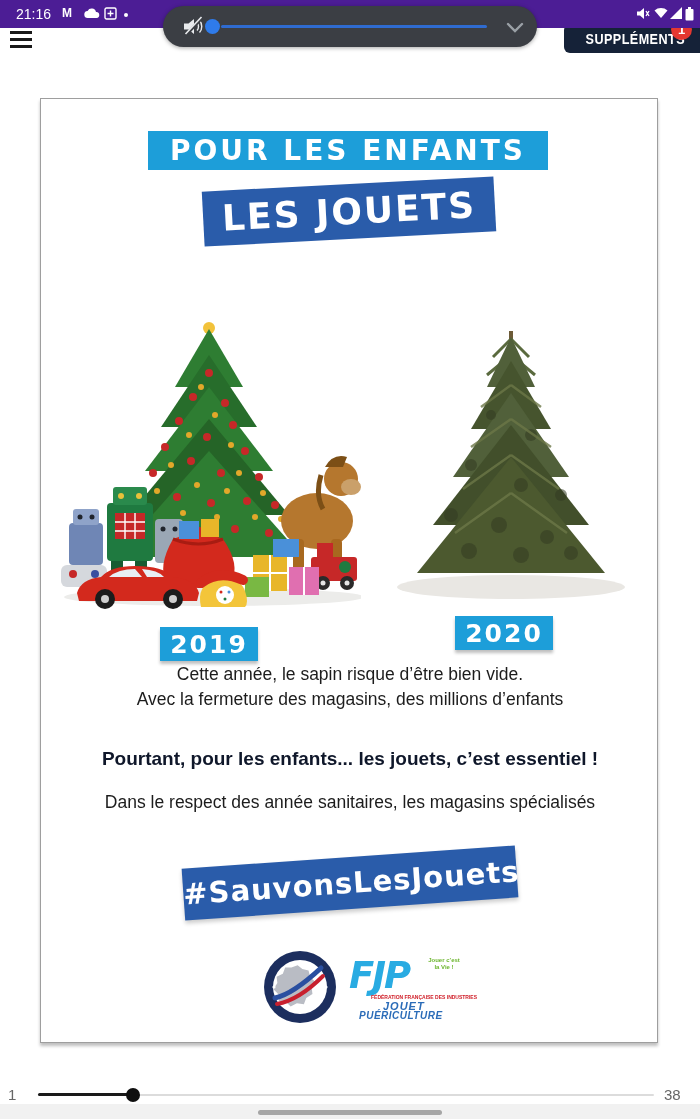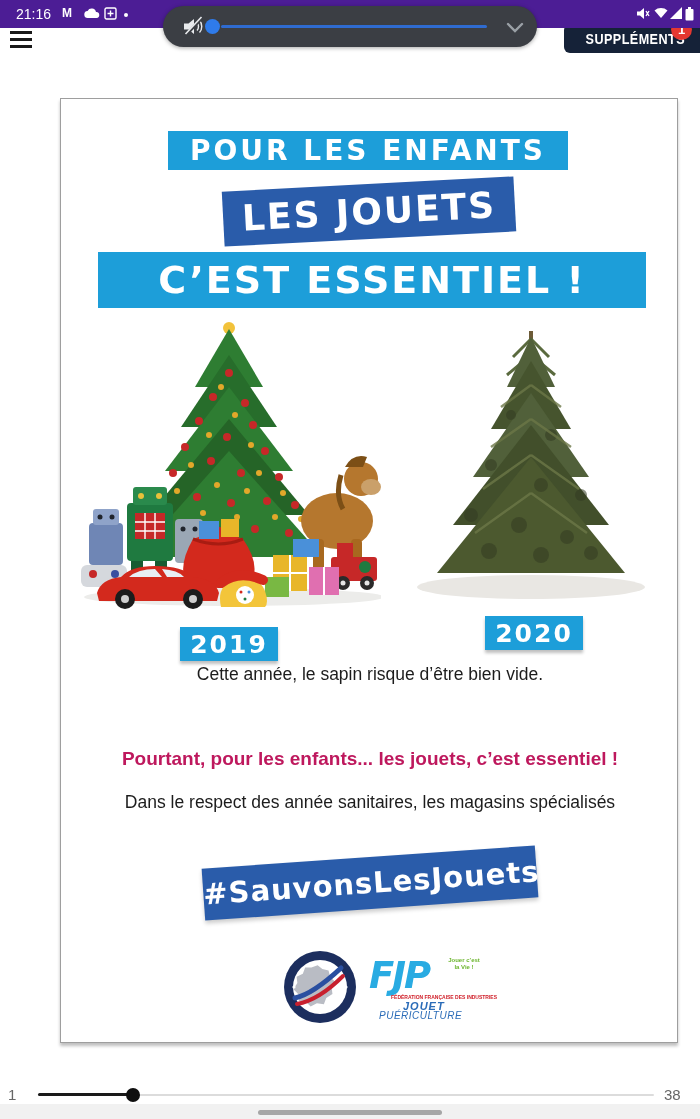--- a/index.html
+++ b/index.html
@@ -30,49 +30,49 @@
 
   
   .menu-btn { position:absolute; left:10px; top:31px; width:24px; height:18px; cursor:pointer; z-index:10; }
   .menu-btn i { display:block; width:22px; height:3px; background:#191919; margin-bottom:4px; }
   .page-title { position:absolute; left:50%; top:31px; transform:translateX(-50%) scaleX(.9); font-size:15px; font-weight:bold; letter-spacing:1px; color:#141414; white-space:nowrap; z-index:5; }
   .suppl-btn { position:absolute; right:0; top:24px; height:29px; padding:0 9px 0 16px; background:#152238; color:#fff; border:none; border-radius:6px 0 0 6px; display:flex; align-items:center; cursor:pointer; z-index:10; }
   .suppl-btn span { font-size:14px; font-weight:bold; letter-spacing:.5px; transform:scaleX(.9); white-space:nowrap; }
   .notif-badge { position:absolute; right:8px; top:19px; width:21px; height:21px; border-radius:50%; background:#e53730; color:#fff; font-size:13px; font-weight:bold; text-align:center; line-height:21px; z-index:15; }
 
   
-  .page-card { position:absolute; left:40px; top:98px; width:618px; height:945px; background:#fff; border:1px solid #9e9e9e; box-shadow:0 3px 3px rgba(0,0,0,.25); cursor:pointer;margin-left:20px; }
+  .page-card { position:absolute; left:40px; top:98px; width:618px; height:945px; background:#fff; border:1px solid #9e9e9e; box-shadow:0 3px 3px rgba(0,0,0,.25); cursor:pointer; }
 
   .display { font-family:"DejaVu Sans", sans-serif; font-weight:bold; color:#fff; text-align:center; white-space:nowrap; }
   .banner1 { left:107px; top:32px; width:400px; height:39px; background:#1d9ed9; font-size:28px; line-height:40px; letter-spacing:3px; }
   .banner2 { left:162px; top:85px; width:292px; height:55px; background:#2a5caa; font-size:36px; line-height:56px; letter-spacing:2px; transform:rotate(-3deg); }
   .banner3 { left:37px; top:153px; width:548px; height:56px; background:#1d9ed9; font-size:38px; line-height:57px; letter-spacing:2px; }
 
   .img-left  { left:8px;   top:216px; width:312px; height:296px; }
   .img-right { left:330px; top:216px; width:284px; height:296px; }
 
   .year-badge { width:98px; height:34px; background:#1d9ed9; font-size:25px; line-height:35px; letter-spacing:2px; box-shadow:0 3px 3px rgba(0,0,0,.25); }
   .year-left  { left:119px; top:528px; }
-  .year-right { left:424px; top:517px; }
+  .year-right { left:414px; top:517px; }
 
   .para { left:0; width:618px; text-align:center; font-size:17.5px; line-height:25px; color:#1c1c1c; }
   .para1 { top:563px; }
-  .highlight { left:0; top:649px; width:618px; text-align:center; font-size:19px; font-weight:bold; color:#be185d; }
+  .highlight { left:0; top:649px; width:618px; text-align:center; font-size:19px; font-weight:bold; color:#0f172a; }
   .para2 { top:691px; }
 
   .hashtag { left:142px; top:758px; width:334px; height:52px; background:#2a5caa; font-size:29px; line-height:52px; letter-spacing:1px; transform:rotate(-4deg); box-shadow:0 3px 4px rgba(0,0,0,.2); }
 
   .emblem { left:222px; top:851px; width:74px; height:74px; }
   .fjp { left:308px; top:858px; width:130px; height:62px; }
   .fjp-acronym { position:absolute; left:0; top:0; font-family:"DejaVu Sans",sans-serif; font-style:italic; font-weight:bold; font-size:37px; line-height:37px; color:#29abe2; letter-spacing:-2px; }
   .fjp-badge { position:absolute; left:78px; top:0px; width:34px; font-size:6px; font-weight:bold; color:#c4178f; line-height:7px; text-align:center; }
   .fjp-badge b { color:#6cb52d; display:block; }
   .fjp-l1 { position:absolute; left:22px; top:37px; font-size:5px; font-weight:bold; color:#d0202a; white-space:nowrap; }
   .fjp-l2 { position:absolute; left:34px; top:43px; font-size:11px; font-weight:bold; font-style:italic; color:#2b6cb8; letter-spacing:1px; }
-  .fjp-l3 { position:absolute; left:10px; top:53px; font-size:10px; font-weight:normal; font-style:italic; color:#2b6cb8; letter-spacing:.5px; }
+  .fjp-l3 { position:absolute; left:10px; top:53px; font-size:10px; font-weight:bold; font-style:italic; color:#2b6cb8; letter-spacing:.5px; }
 
   
   .pager-current { position:absolute; left:8px; top:1086px; font-size:15px; color:#666; }
   .pager-total { position:absolute; left:664px; top:1086px; font-size:15px; color:#666; }
   .pager-track { position:absolute; left:38px; top:1094px; width:616px; height:2px; background:#dcdcdc; border-radius:1px; cursor:pointer; }
   .pager-fill { position:absolute; left:38px; top:1093px; width:92px; height:3px; background:#1a1a1a; border-radius:2px; }
   .pager-thumb { position:absolute; left:126px; top:1088px; width:14px; height:14px; border-radius:50%; background:#0f0f0f; cursor:pointer; }
 
   .gesture-strip { position:absolute; left:0; top:1104px; width:700px; height:15px; background:#f1f1f1; }
   .gesture-handle { position:absolute; left:258px; top:6px; width:184px; height:5px; border-radius:3px; background:#a6a6a6; cursor:pointer; }
@@ -147,21 +147,20 @@
   <div class="page-title">LE MONDE</div>
   <button class="suppl-btn">
     <span>SUPPLÉMENTS</span>
   </button>
   <div class="notif-badge">1</div>
 
   <div class="page-card">
 
     <div class="abs display banner1">POUR LES ENFANTS</div>
     <div class="abs display banner2">LES JOUETS</div>
-    <div class="abs display banner3">C’EST ESSENTIEL !</div>
 
     <svg class="abs img-left" viewBox="0 0 312 296">
       <ellipse cx="165" cy="282" rx="150" ry="9" fill="#ececea"></ellipse>
       <circle cx="160" cy="13" r="6" fill="#f2c23a"></circle>
       <polygon points="160,14 126,72 194,72" fill="#2e7d32"></polygon>
       <polygon points="160,40 112,112 208,112" fill="#276d2b"></polygon>
       <polygon points="160,72 96,156 224,156" fill="#2e7d32"></polygon>
       <polygon points="160,104 80,200 240,200" fill="#256427"></polygon>
       <polygon points="160,136 66,242 254,242" fill="#2e7d32"></polygon>
       <g fill="#c62828">
@@ -302,20 +301,21 @@
       <g stroke="#6b7747" stroke-width="2.5" fill="none" opacity="0.8">
         <path d="M140 70 l-30 22 M140 70 l30 22 M140 104 l-40 28 M140 104 l40 28 M140 140 l-48 34 M140 140 l48 34 M140 178 l-56 40 M140 178 l56 40"></path>
       </g>
     </svg>
 
     <div class="abs display year-badge year-left">2019</div>
     <div class="abs display year-badge year-right">2020</div>
 
     <div class="abs para para1">
       <div>Cette année, le sapin risque d’être bien vide.</div>
+      <div>Avec la fermeture des magasins, des millions d’enfants</div>
     </div>
 
     <div class="abs highlight">Pourtant, pour les enfants... les jouets, c’est essentiel !</div>
 
     <div class="abs para para2">
       <div>Dans le respect des année sanitaires, les magasins spécialisés</div>
     </div>
 
     <div class="abs display hashtag">#SauvonsLesJouets</div>
 

